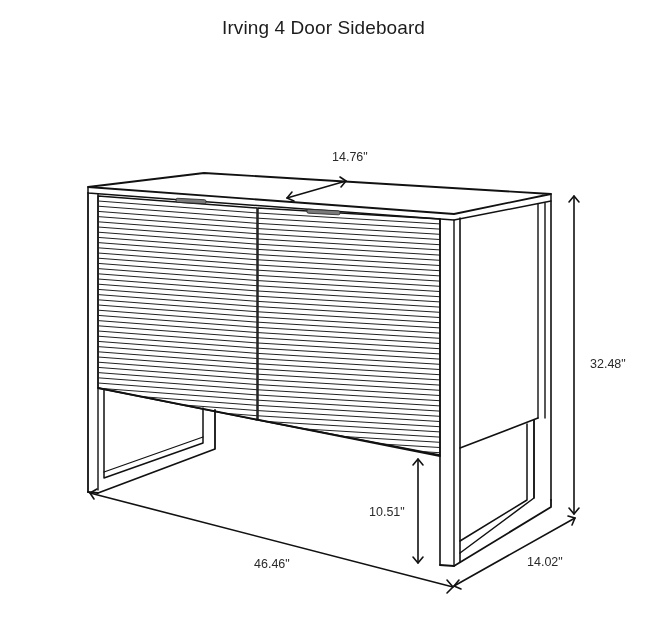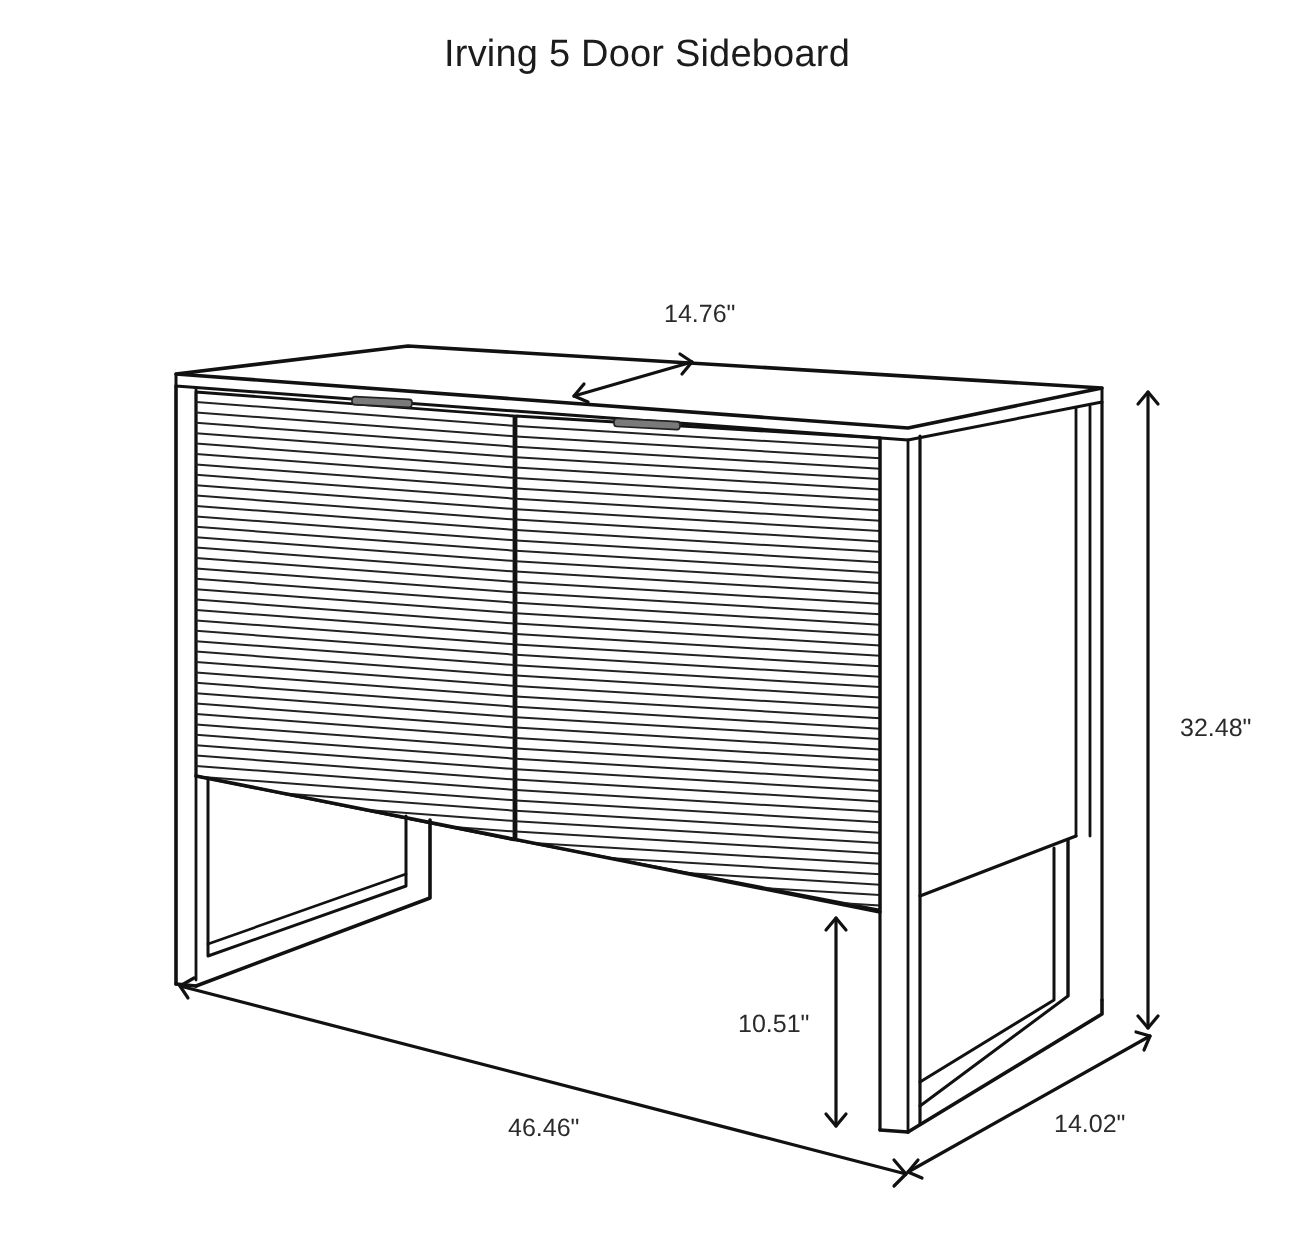--- a/index.html
+++ b/index.html
@@ -8,21 +8,21 @@
     .title { position: absolute; left: 0; width: 647px; top: 17px; text-align: center;
              font-size: 19px; letter-spacing: 0.1px; color: #1c1c1c; }
     svg.drawing { position: absolute; left: 0; top: 0; }
     .dim { position: absolute; font-size: 12.5px; color: #2a2a2a; white-space: nowrap; }
     .line { stroke: #111; fill: none; stroke-linejoin: round; stroke-linecap: round; }
     .slat { stroke: #222; stroke-width: 1; fill: none; }
   </style>
 </head>
 <body>
 
-<div class="title">Irving 5 Door Sideboard</div>
+<div class="title">Irving 4 Door Sideboard</div>
 
 <svg class="drawing" width="647" height="620" viewBox="0 0 647 620" xmlns="http://www.w3.org/2000/svg">
   <defs>
     <clipPath id="leftDoor">
         <polygon points="98,196 257,208 257,420 98,388"></polygon>
       </clipPath>
     <clipPath id="rightDoor">
         <polygon points="258,208 440,219 440,455 258,420"></polygon>
       </clipPath>
   </defs>

